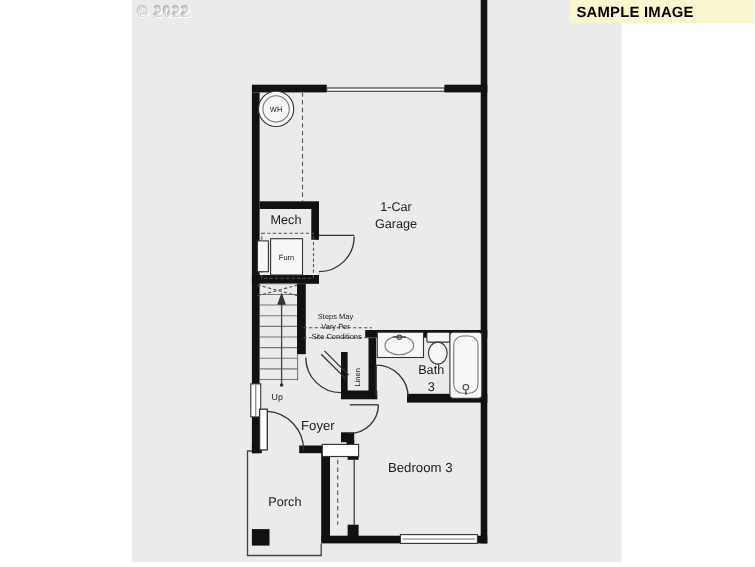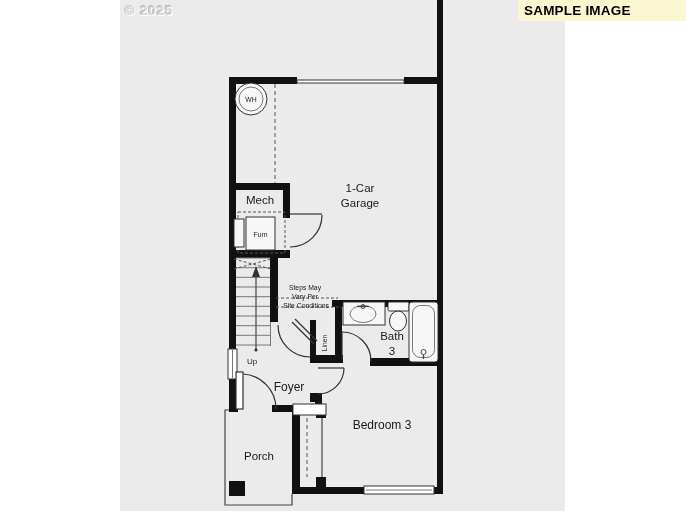--- a/index.html
+++ b/index.html
@@ -40,21 +40,21 @@
   .fixture-in{fill:none;stroke:#777777;stroke-width:1;}
   .window{fill:#ffffff;stroke:#333333;stroke-width:1;}
 </style>
 </head>
 <body>
 
 <div class="stage">
 
   <div class="plan-bg"></div>
 
-  <div class="watermark">© 2025</div>
+  <div class="watermark">© 2022</div>
 
   <div class="banner">
     <span>SAMPLE IMAGE</span>
   </div>
 
   <svg width="686" height="515" viewBox="0 0 686 515">
 
     <g>
       <rect class="wall" x="437" y="0" width="6" height="494"></rect>
       <rect class="wall" x="229" y="77" width="68" height="7"></rect>

